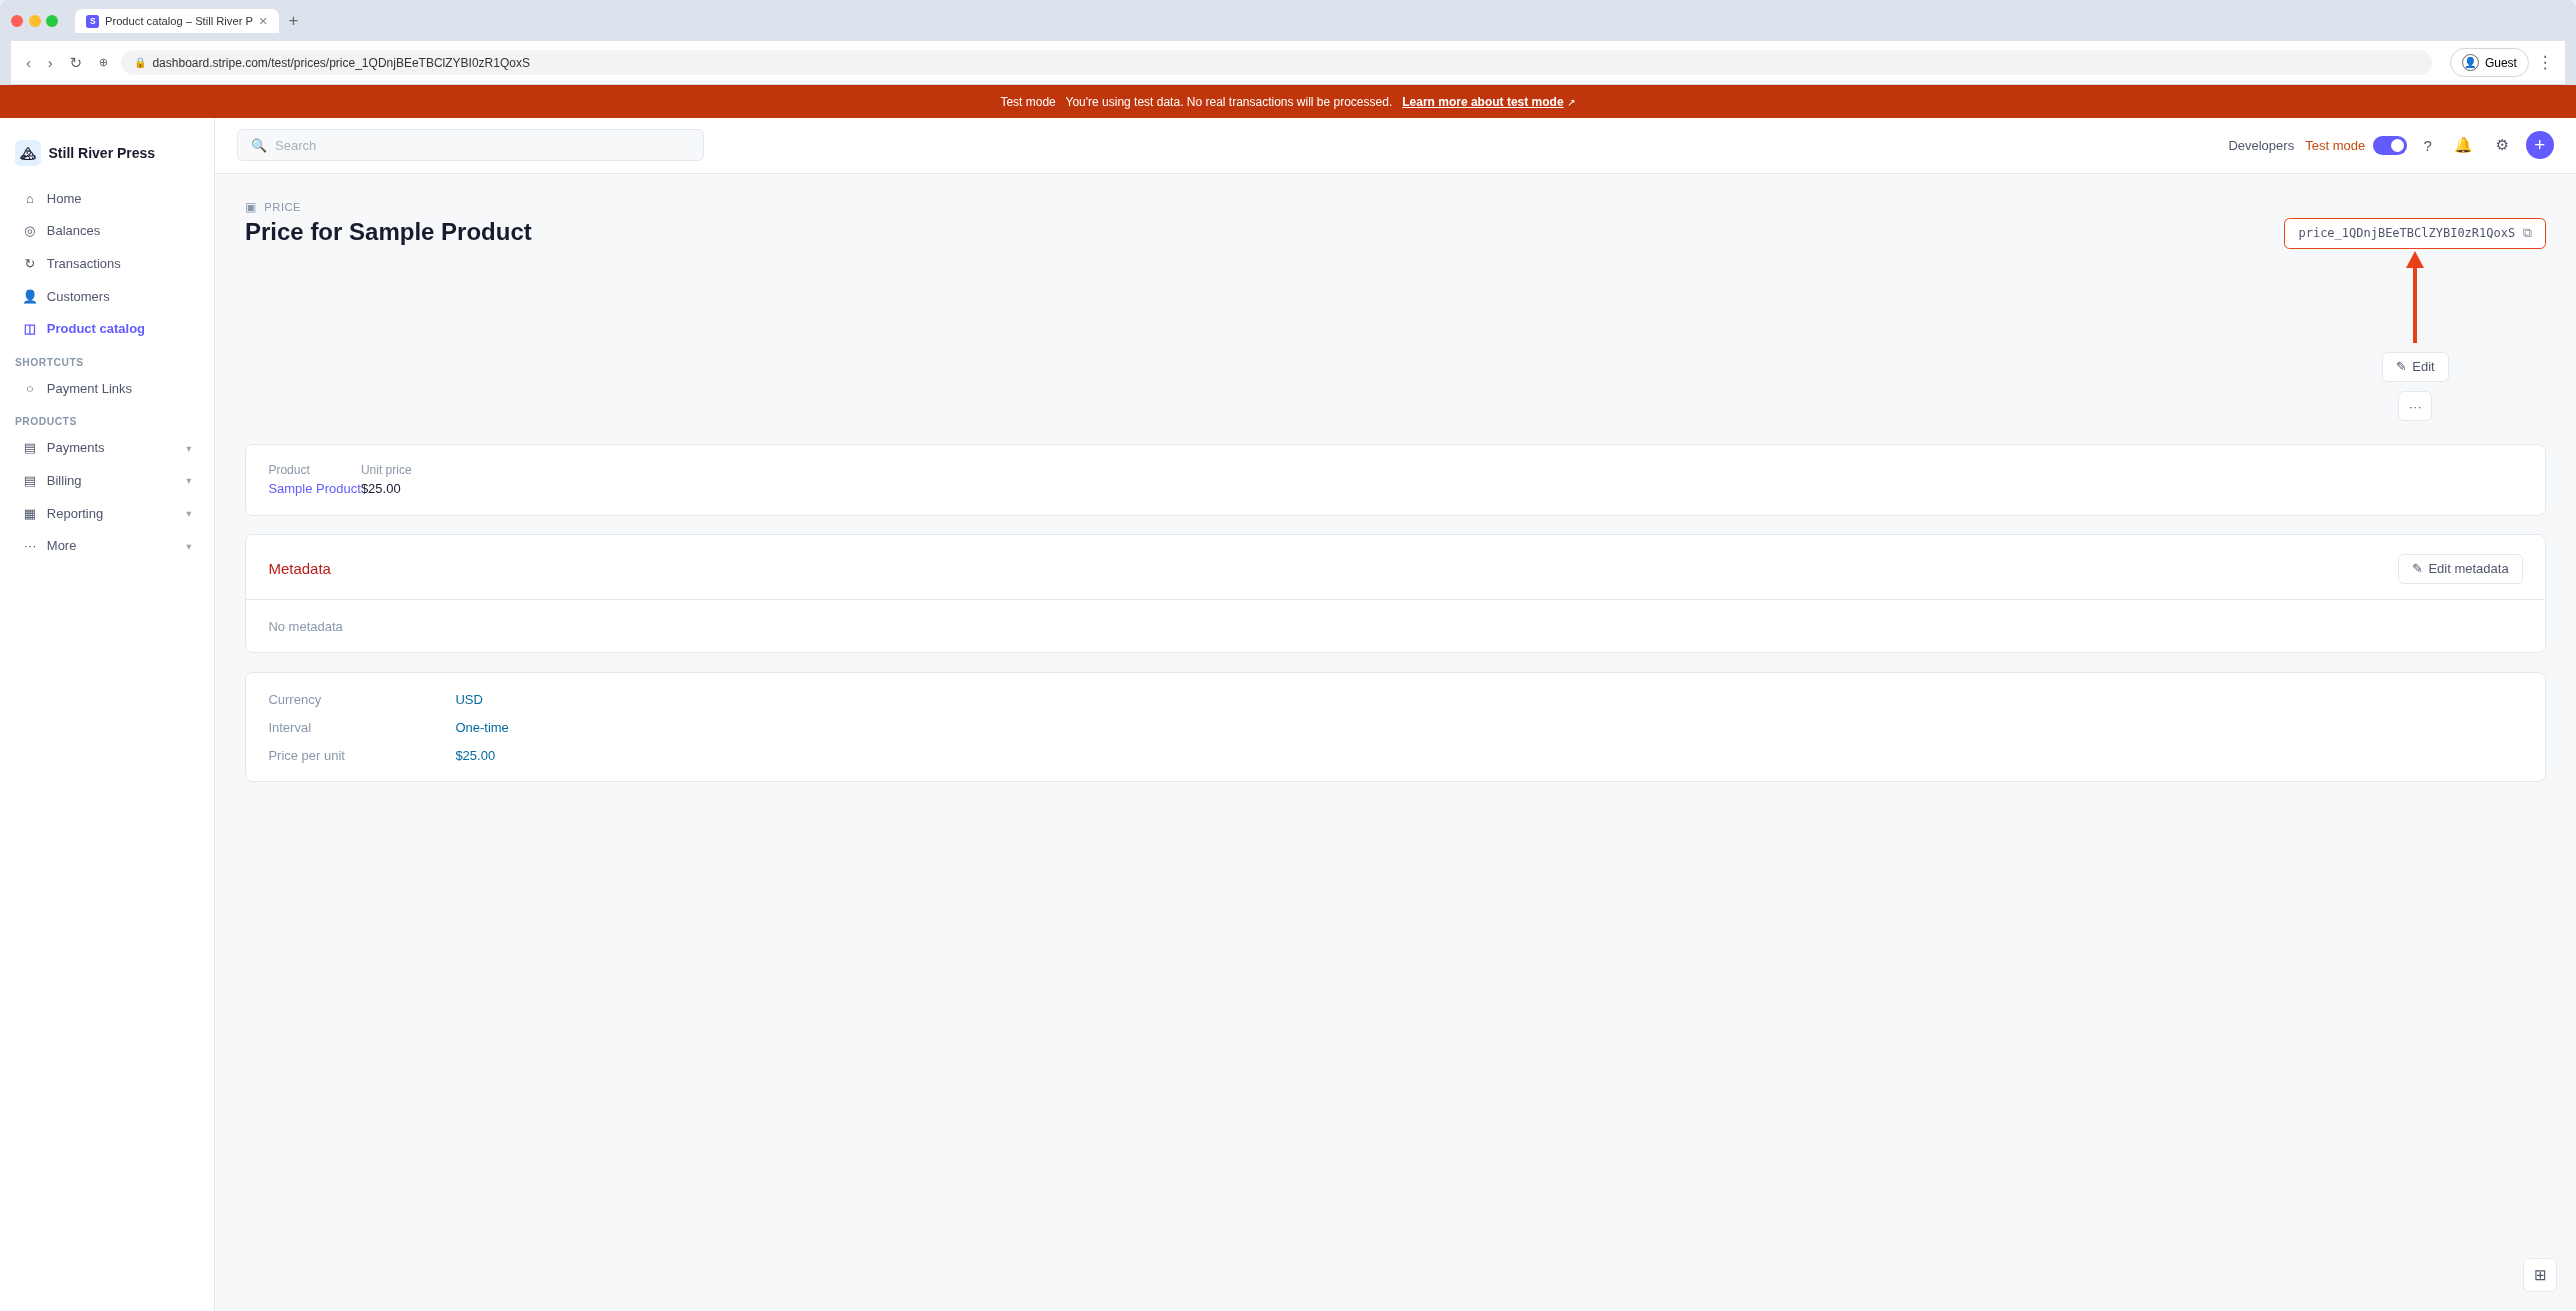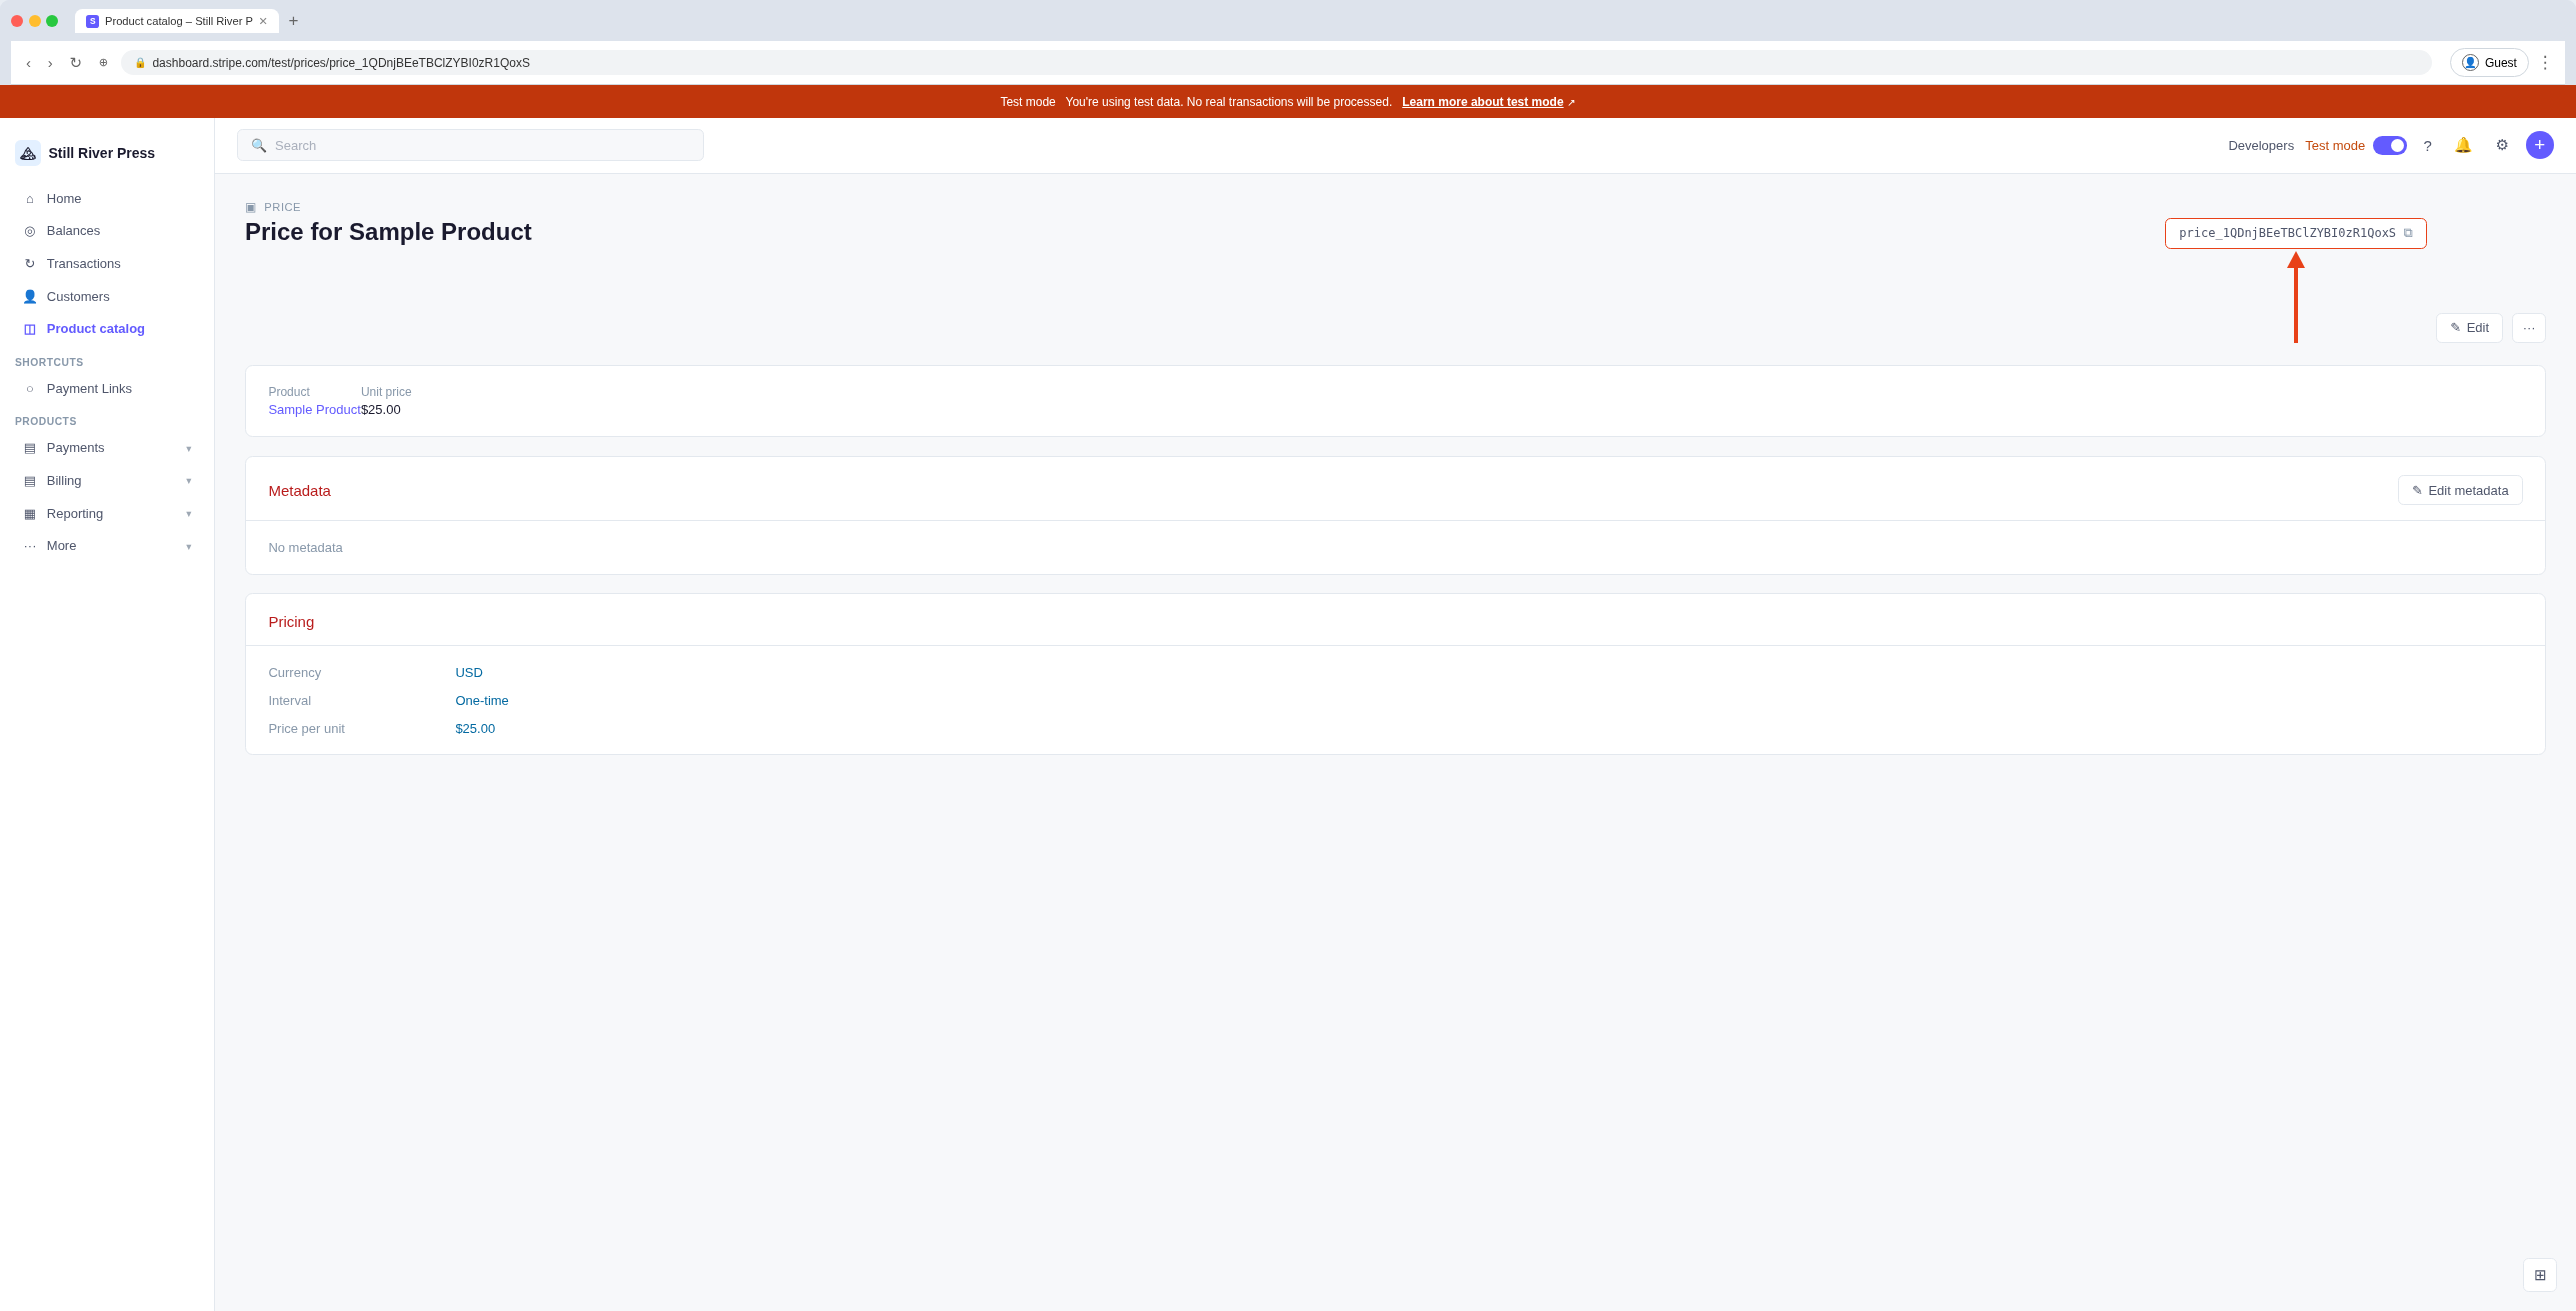--- a/index.html
+++ b/index.html
@@ -161,21 +161,21 @@
       color: #8898aa; font-size: 11.2px; text-transform: uppercase; letter-spacing: 0.5px;
       margin-bottom: 3.7px;
     }
     .page-label-icon { font-size: 12px; }
 
     .page-title-row {
       display: flex; align-items: flex-start; justify-content: space-between;
       margin-bottom: 22.4px;
     }
     .page-title { font-size: 24px; font-weight: 700; color: #1a1a2e; }
-    .page-title-actions { display: flex; align-items: flex-end; gap: 9.3px; }
+    .page-title-actions { display: flex; align-items: center; gap: 9.3px; flex-direction: column; }
 
     .price-id-box {
       border: 1.9px solid #e84118;
       border-radius: 5.6px;
       padding: 6.5px 13px;
       font-size: 12px;
       color: #4f566b;
       background: #fff;
       display: flex; align-items: center; gap: 7.5px;
       font-family: monospace;
@@ -429,23 +429,20 @@
                 <span>✎</span>
                 <span>Edit metadata</span>
               </button>
             </div>
             <div class="section-body">
               <span class="no-data">No metadata</span>
             </div>
           </div>
 
           <div class="section-card">
-            <div class="section-header">
-              <h2 class="section-title">Pricing</h2>
-            </div>
             <div class="section-body">
               <div class="pricing-table">
                 <div class="pricing-row">
                   <span class="pricing-key">Currency</span>
                   <span class="pricing-val">USD</span>
                 </div>
                 <div class="pricing-row">
                   <span class="pricing-key">Interval</span>
                   <span class="pricing-val">One-time</span>
                 </div>

